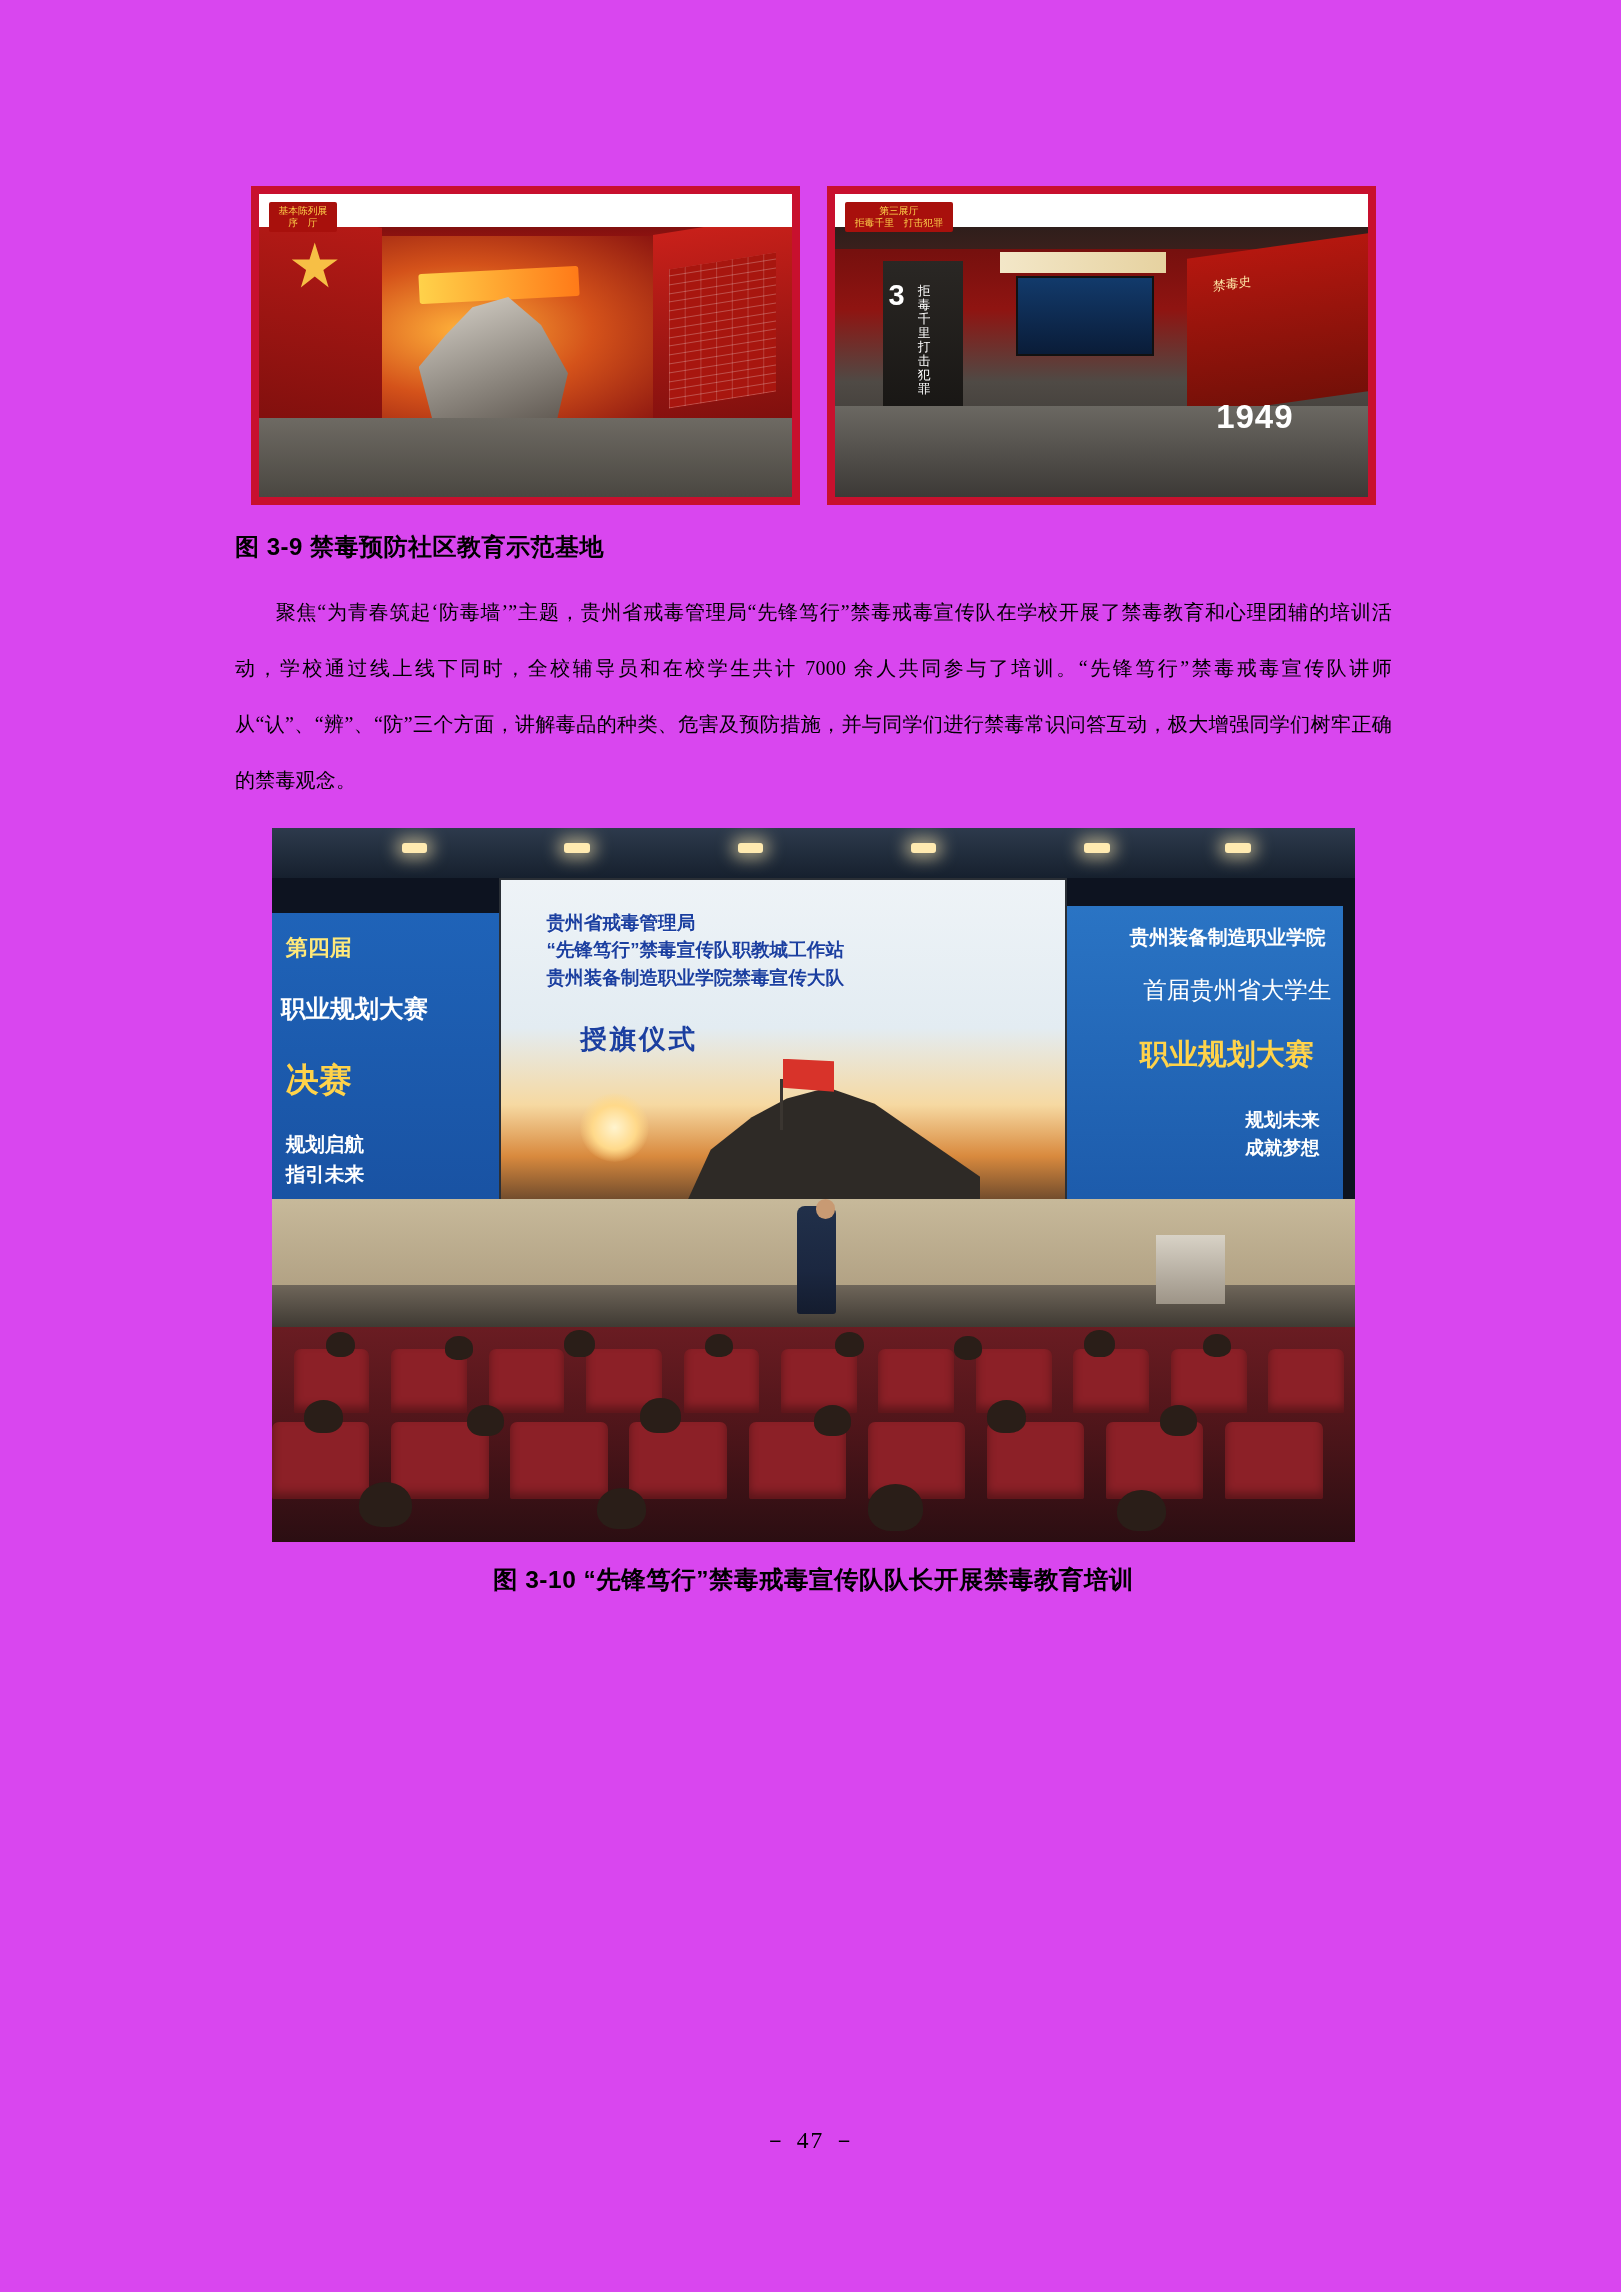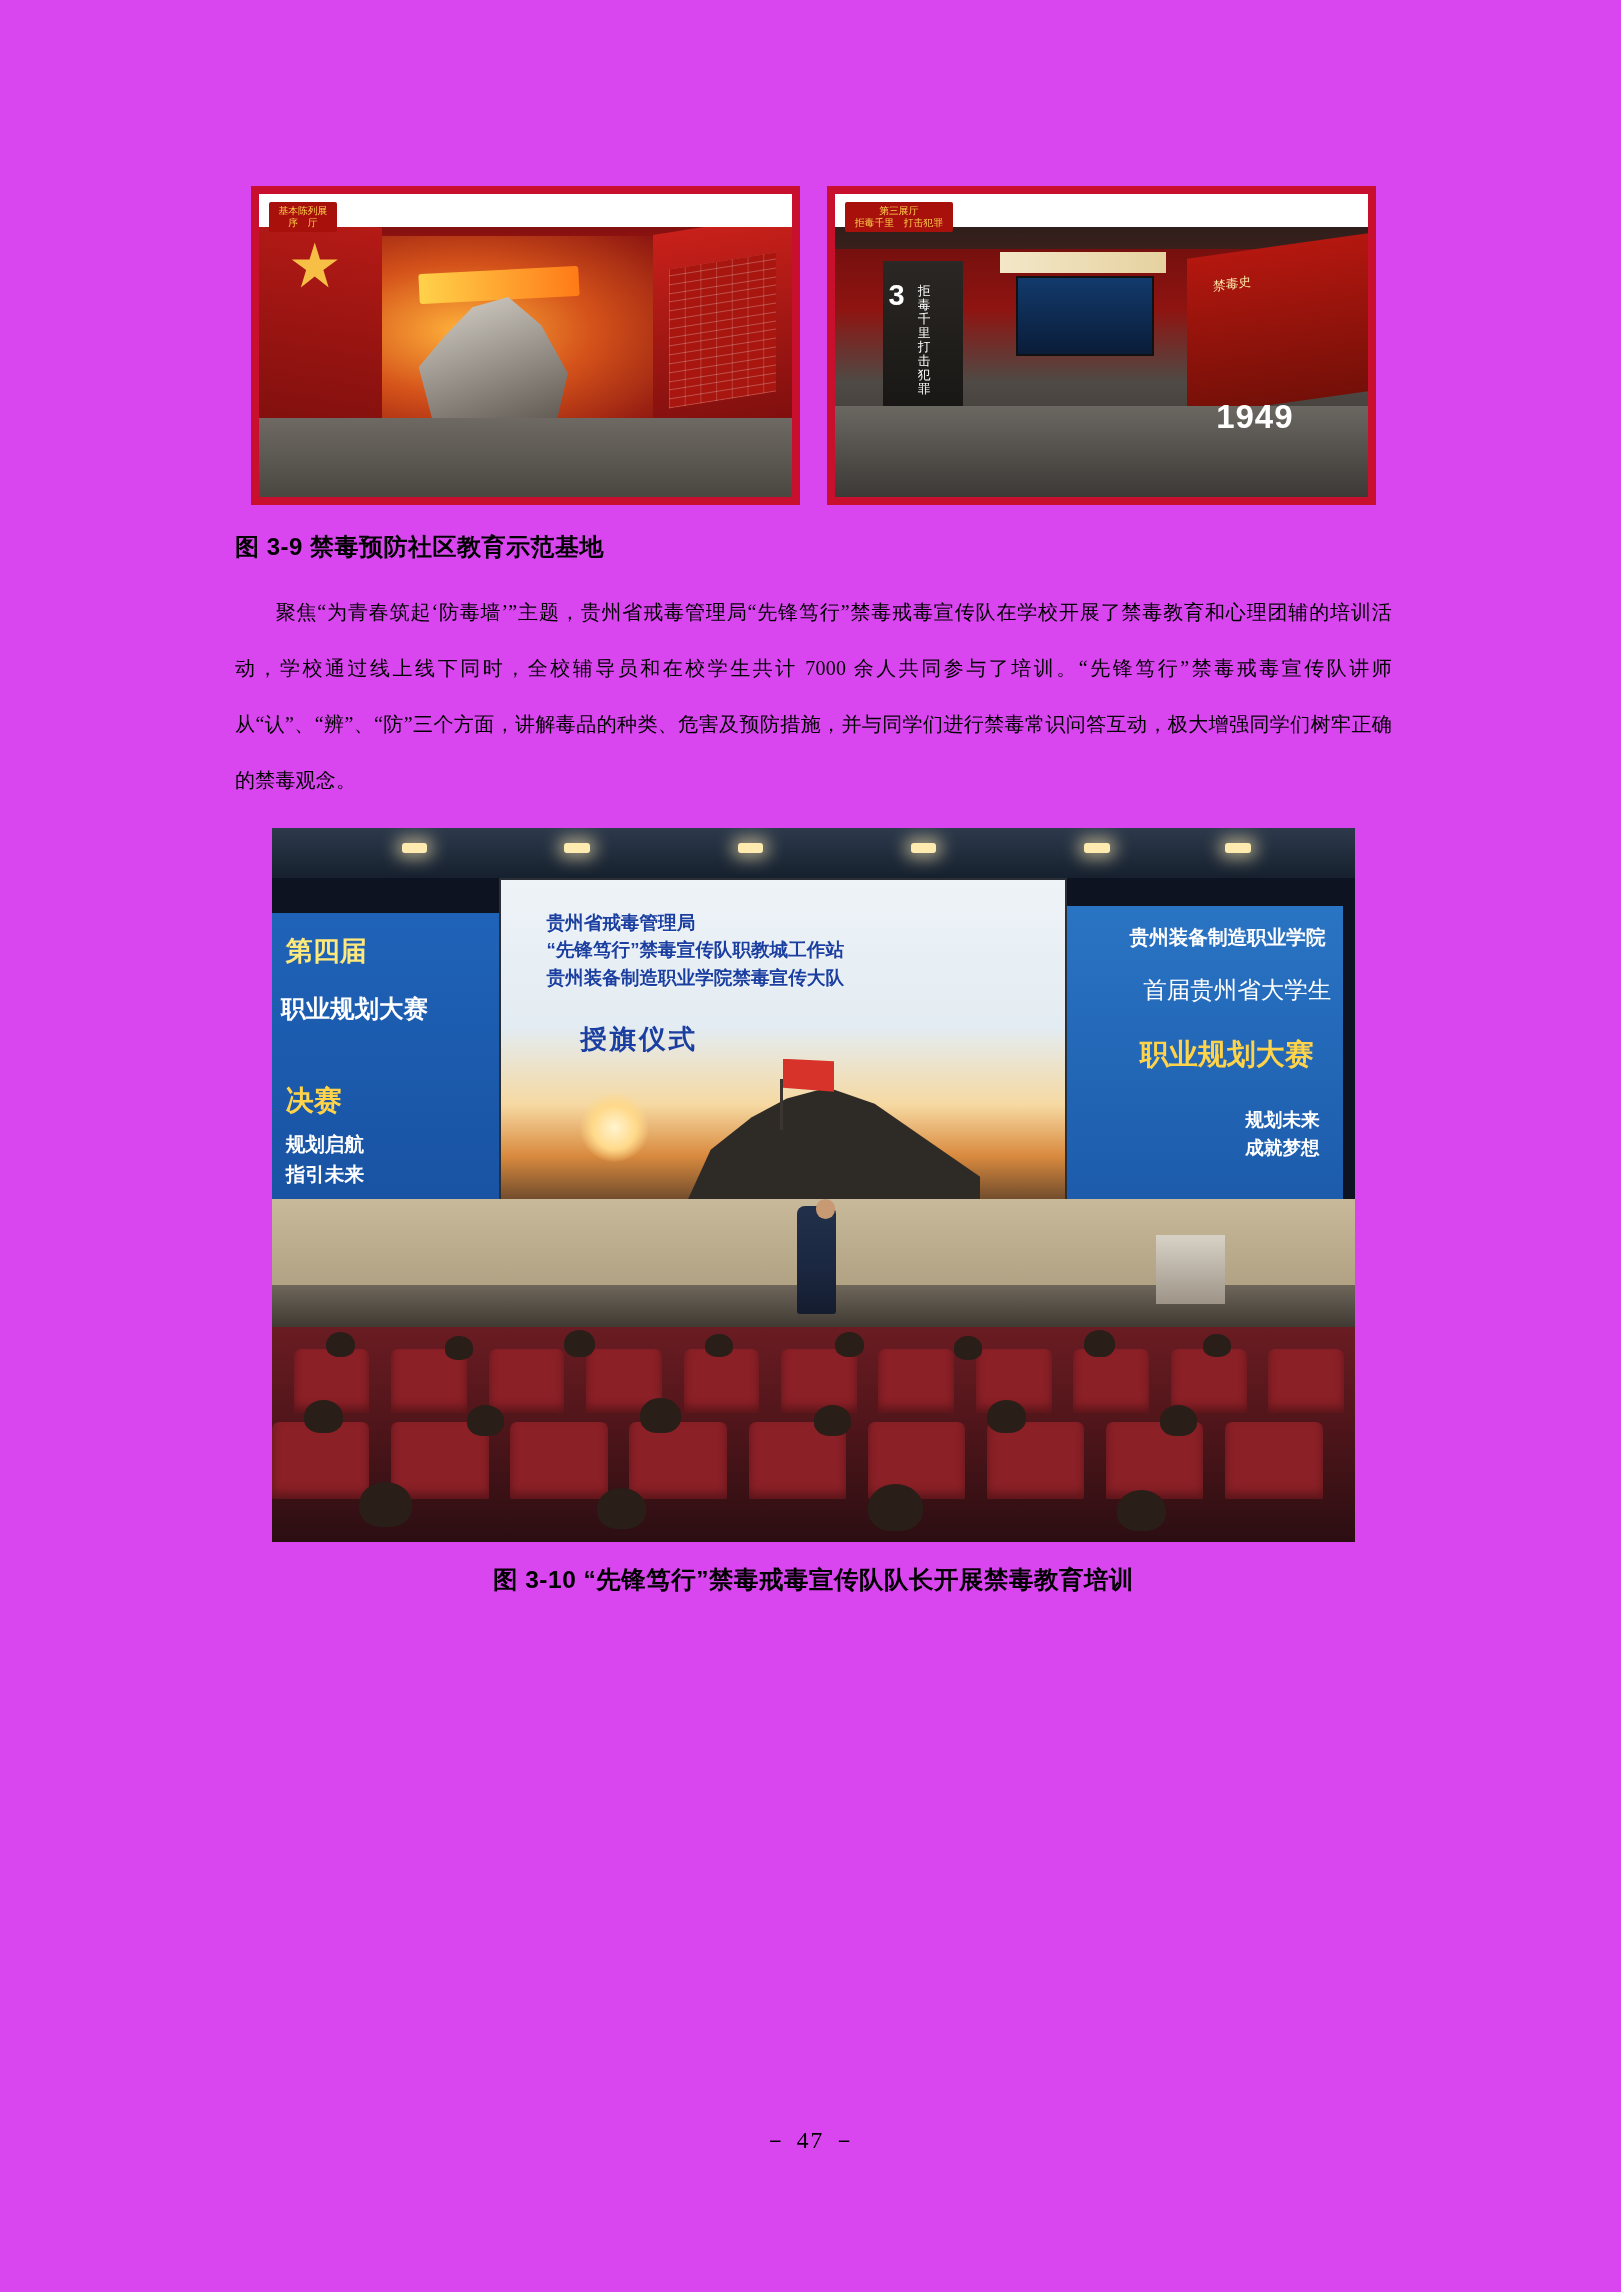--- a/index.html
+++ b/index.html
@@ -310,33 +310,32 @@
   }
   .mp-banner-left {
     position: absolute;
     left: 0; top: 12%;
     width: 21%; height: 46%;
     background: linear-gradient(180deg,#1f63b8,#1850a0);
     overflow: hidden;
   }
   .mp-banner-left .bl-t1 {
     position: absolute; left: 6%; top: 6%;
-    color: #ffe97a; font-weight: bold; font-size: 27px;
+    color: #ffe97a; font-weight: bold; font-size: 22px;
     font-family: Liberation Mono, monospace;
   }
   .mp-banner-left .bl-t2 {
     position: absolute; left: 4%; top: 24%;
     color: #ffffff; font-weight: bold; font-size: 24.5px;
     font-family: "Liberation Sans", sans-serif;
   }
   .mp-banner-left .bl-t3 {
     position: absolute; left: 6%; top: 44%;
-    color: #ffd34a; font-weight: bold; font-size: 28px;
-    font-family: "Liberation Sans", sans-serif;
-    margin-top: 24px;
+    color: #ffd34a; font-weight: bold; font-size: 33px;
+    font-family: "Liberation Sans", sans-serif;
   }
   .mp-banner-left .bl-t4 {
     position: absolute; left: 6%; top: 66%;
     color: #ffffff; font-weight: bold; font-size: 19.6px;
     line-height: 1.5;
     font-family: "Liberation Sans", sans-serif;
   }
   .mp-banner-right {
     position: absolute;
     right: 12px; top: 11%;

